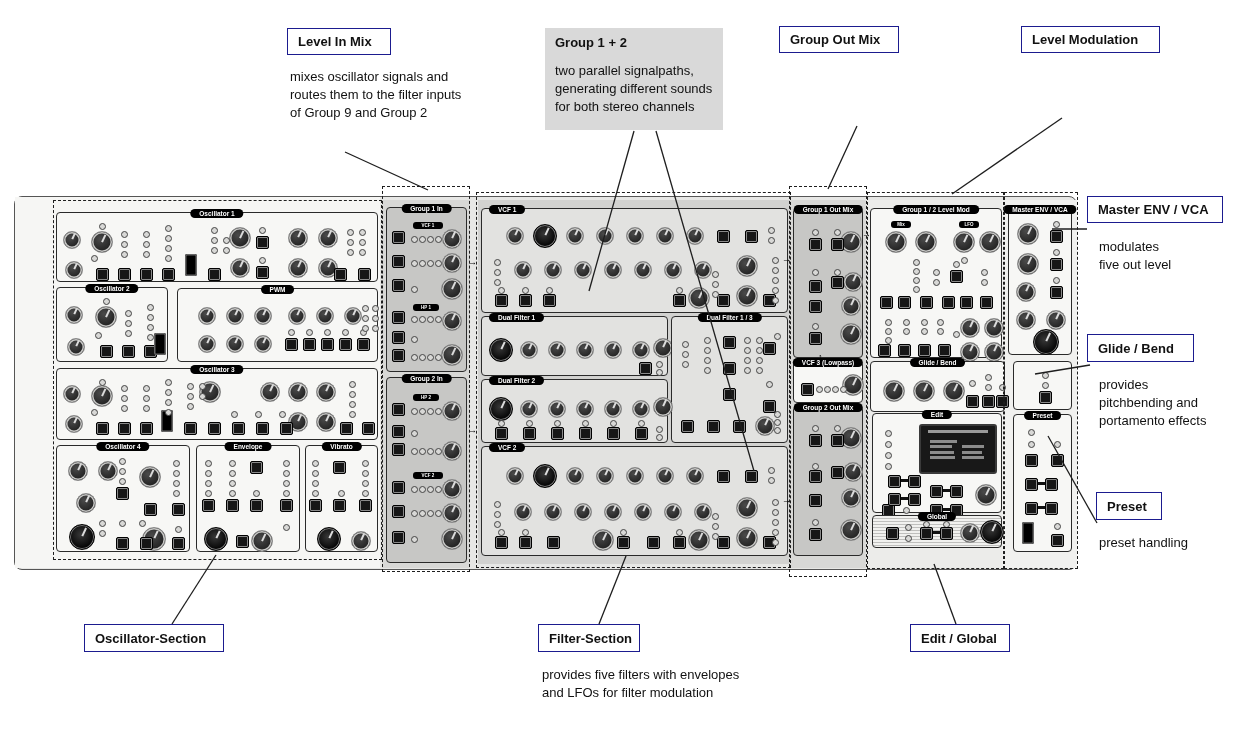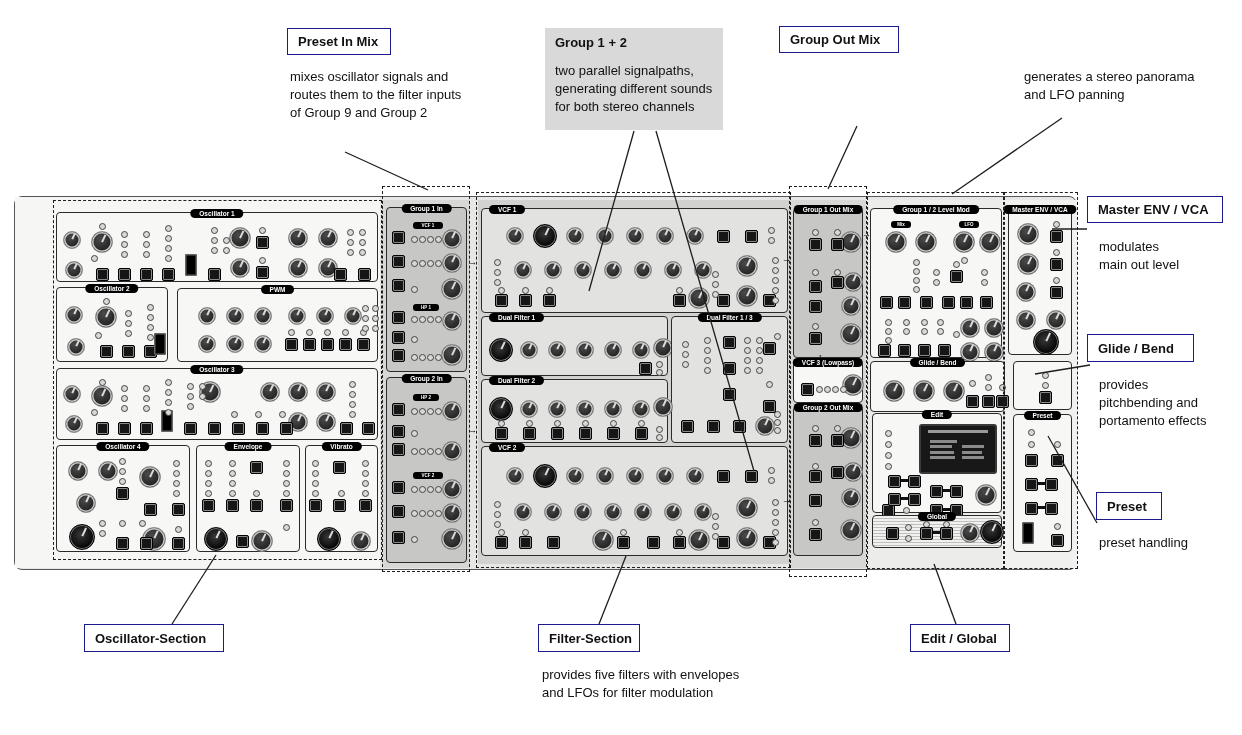--- a/index.html
+++ b/index.html
@@ -64,45 +64,46 @@
     <span class="glyph">C</span>
     <span class="lbar"></span>
   </div>
   <div id="brand">
     <span class="bname">SCHMIDT</span>
     <span class="btag">EIGHTVOICE</span>
     <span class="btag">ANALOG SYNTHESIZER</span>
   </div>
 
   <div class="callout" style="left:287px;top:28px;width:104px;height:27px;">
-      <span>Preset In Mix</span>
+      <span>Level In Mix</span>
     </div>
   <div class="desc" style="left:290px;top:68px;">mixes oscillator signals and
 routes them to the filter inputs
 of Group 9 and Group 2</div>
 
   <div class="callout-gray" style="left:545px;top:28px;width:178px;height:102px;">
     <div class="cg-title">Group 1 + 2</div>
     <div style="font-size:13px;line-height:1.38;white-space:pre-line;">two parallel signalpaths,
 generating different sounds
 for both stereo channels</div>
   </div>
 
   <div class="callout" style="left:779px;top:26px;width:120px;height:27px;">
       <span>Group Out Mix</span>
     </div>
 
-  <div class="desc" style="left:1024px;top:68px;">generates a stereo panorama
-and LFO panning</div>
+  <div class="callout" style="left:1021px;top:26px;width:139px;height:27px;">
+      <span>Level Modulation</span>
+    </div>
 
   <div class="callout" style="left:1087px;top:196px;width:136px;height:27px;">
       <span>Master ENV / VCA</span>
     </div>
   <div class="desc" style="left:1099px;top:238px;">modulates
-main out level</div>
+five out level</div>
 
   <div class="callout" style="left:1087px;top:334px;width:107px;height:28px;">
       <span>Glide / Bend</span>
     </div>
   <div class="desc" style="left:1099px;top:376px;">provides
 pitchbending and
 portamento effects</div>
 
   <div class="callout" style="left:1096px;top:492px;width:66px;height:28px;">
       <span>Preset</span>

